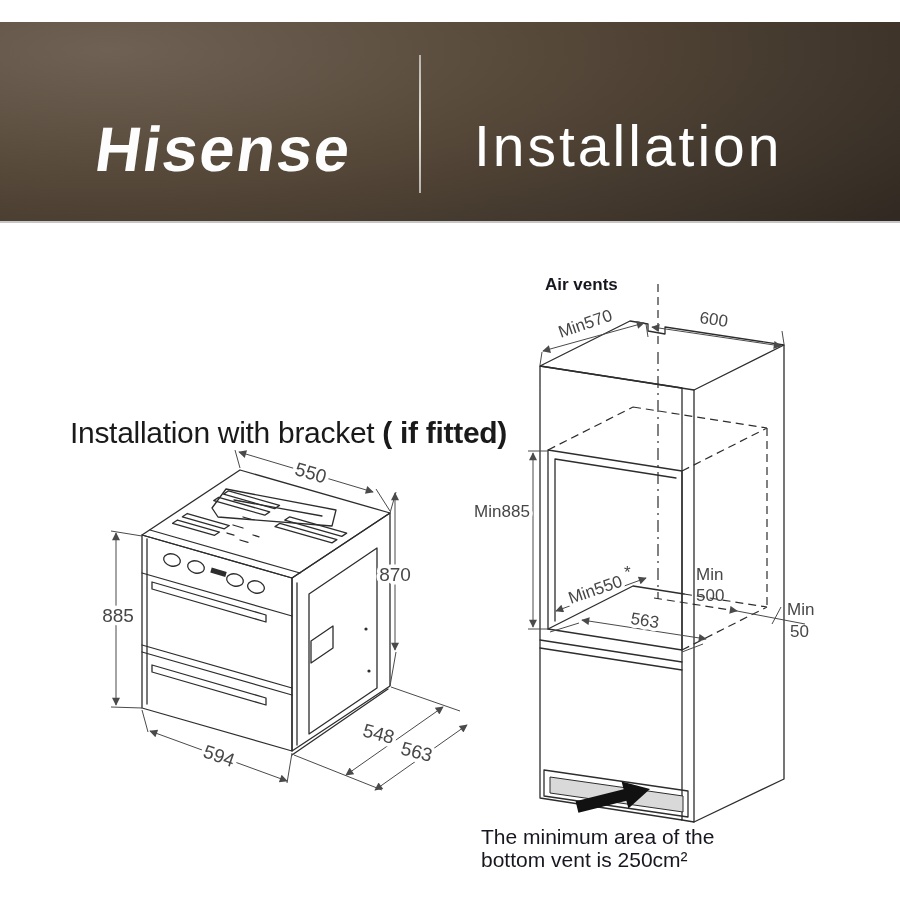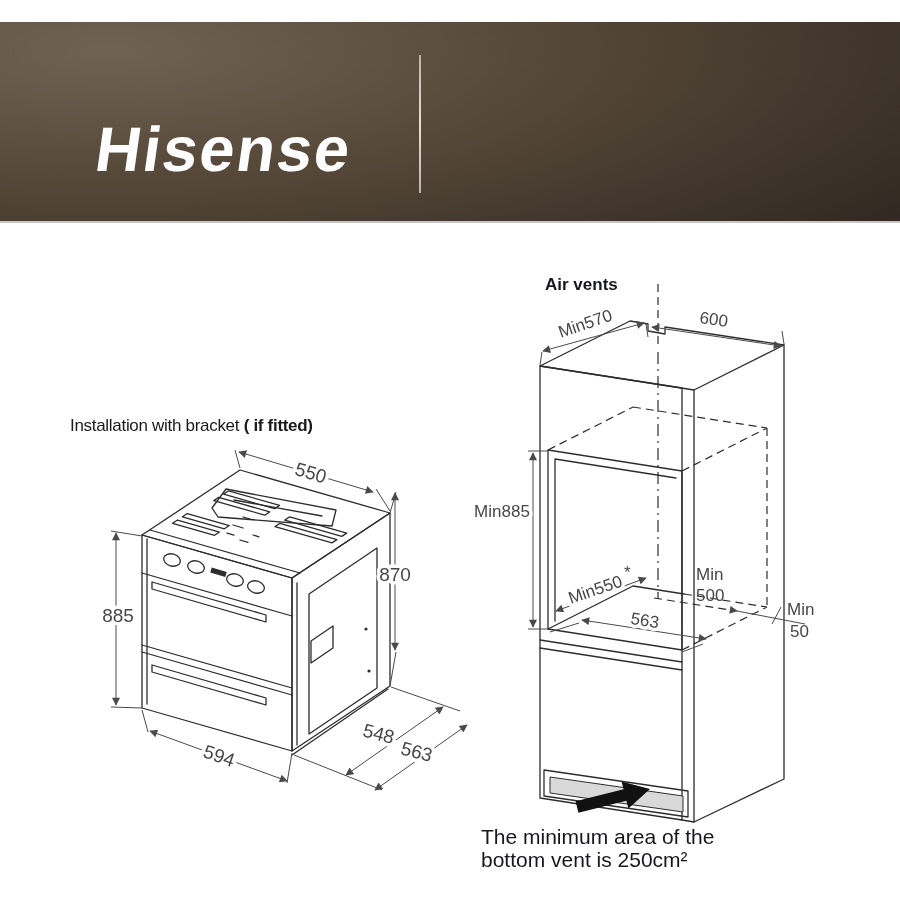--- a/index.html
+++ b/index.html
@@ -22,21 +22,21 @@
     position:absolute;left:419px;top:33px;width:2px;height:138px;
     background:linear-gradient(#b9b4ae,#e4e0da,#b9b4ae);
   }
   .page-title{
     position:absolute;left:474px;top:96px;
     font-size:57px;font-weight:400;color:#ffffff;letter-spacing:3px;line-height:1;
   }
   
   .diagram-title{
     position:absolute;left:70px;top:416px;width:420px;
-    font-size:17px;color:#1a1a1a;letter-spacing:-0.3px;white-space:nowrap;
+    font-size:30px;color:#1a1a1a;letter-spacing:-0.3px;white-space:nowrap;
   }
   .diagram-title b{font-weight:700;}
   
   svg{position:absolute;overflow:visible;}
   .ln{stroke:#2d2d2d;stroke-width:1.3;fill:none;stroke-linejoin:round;stroke-linecap:round;}
   .thin{stroke:#4a4a4a;stroke-width:1;fill:none;}
   .dash{stroke:#2d2d2d;stroke-width:1.2;fill:none;stroke-dasharray:8 5;}
   .dashdot{stroke:#2d2d2d;stroke-width:1.2;fill:none;stroke-dasharray:12 5 2 5;}
   .dimtxt{font-family:"Liberation Sans",sans-serif;font-size:19px;fill:#474747;}
   .dimtxt2{font-family:"Liberation Sans",sans-serif;font-size:17px;fill:#474747;}
@@ -44,20 +44,21 @@
   .halo{paint-order:stroke;stroke:#ffffff;stroke-width:7px;stroke-linejoin:round;}
   .fillblk{fill:#111111;stroke:none;}
   .ventfill{fill:#d9d9d9;stroke:#2d2d2d;stroke-width:1;}
 </style>
 </head>
 <body>
 
 <div class="banner">
   <div class="brand">Hisense</div>
   <div class="banner-sep"></div>
+  <div class="page-title">Installation</div>
 </div>
 
 <div class="diagram-title"><span>Installation with bracket </span><b>( if fitted)</b></div>
 
 <svg style="left:95px;top:440px" width="380" height="365" viewBox="95 440 380 365">
   <defs>
     <marker id="arwL" viewBox="0 0 10 10" refX="9" refY="5" markerWidth="11" markerHeight="8" markerUnits="userSpaceOnUse" orient="auto-start-reverse">
       <path d="M0,0 L10,5 L0,10 Z" fill="#4a4a4a"></path>
     </marker>
   </defs>

